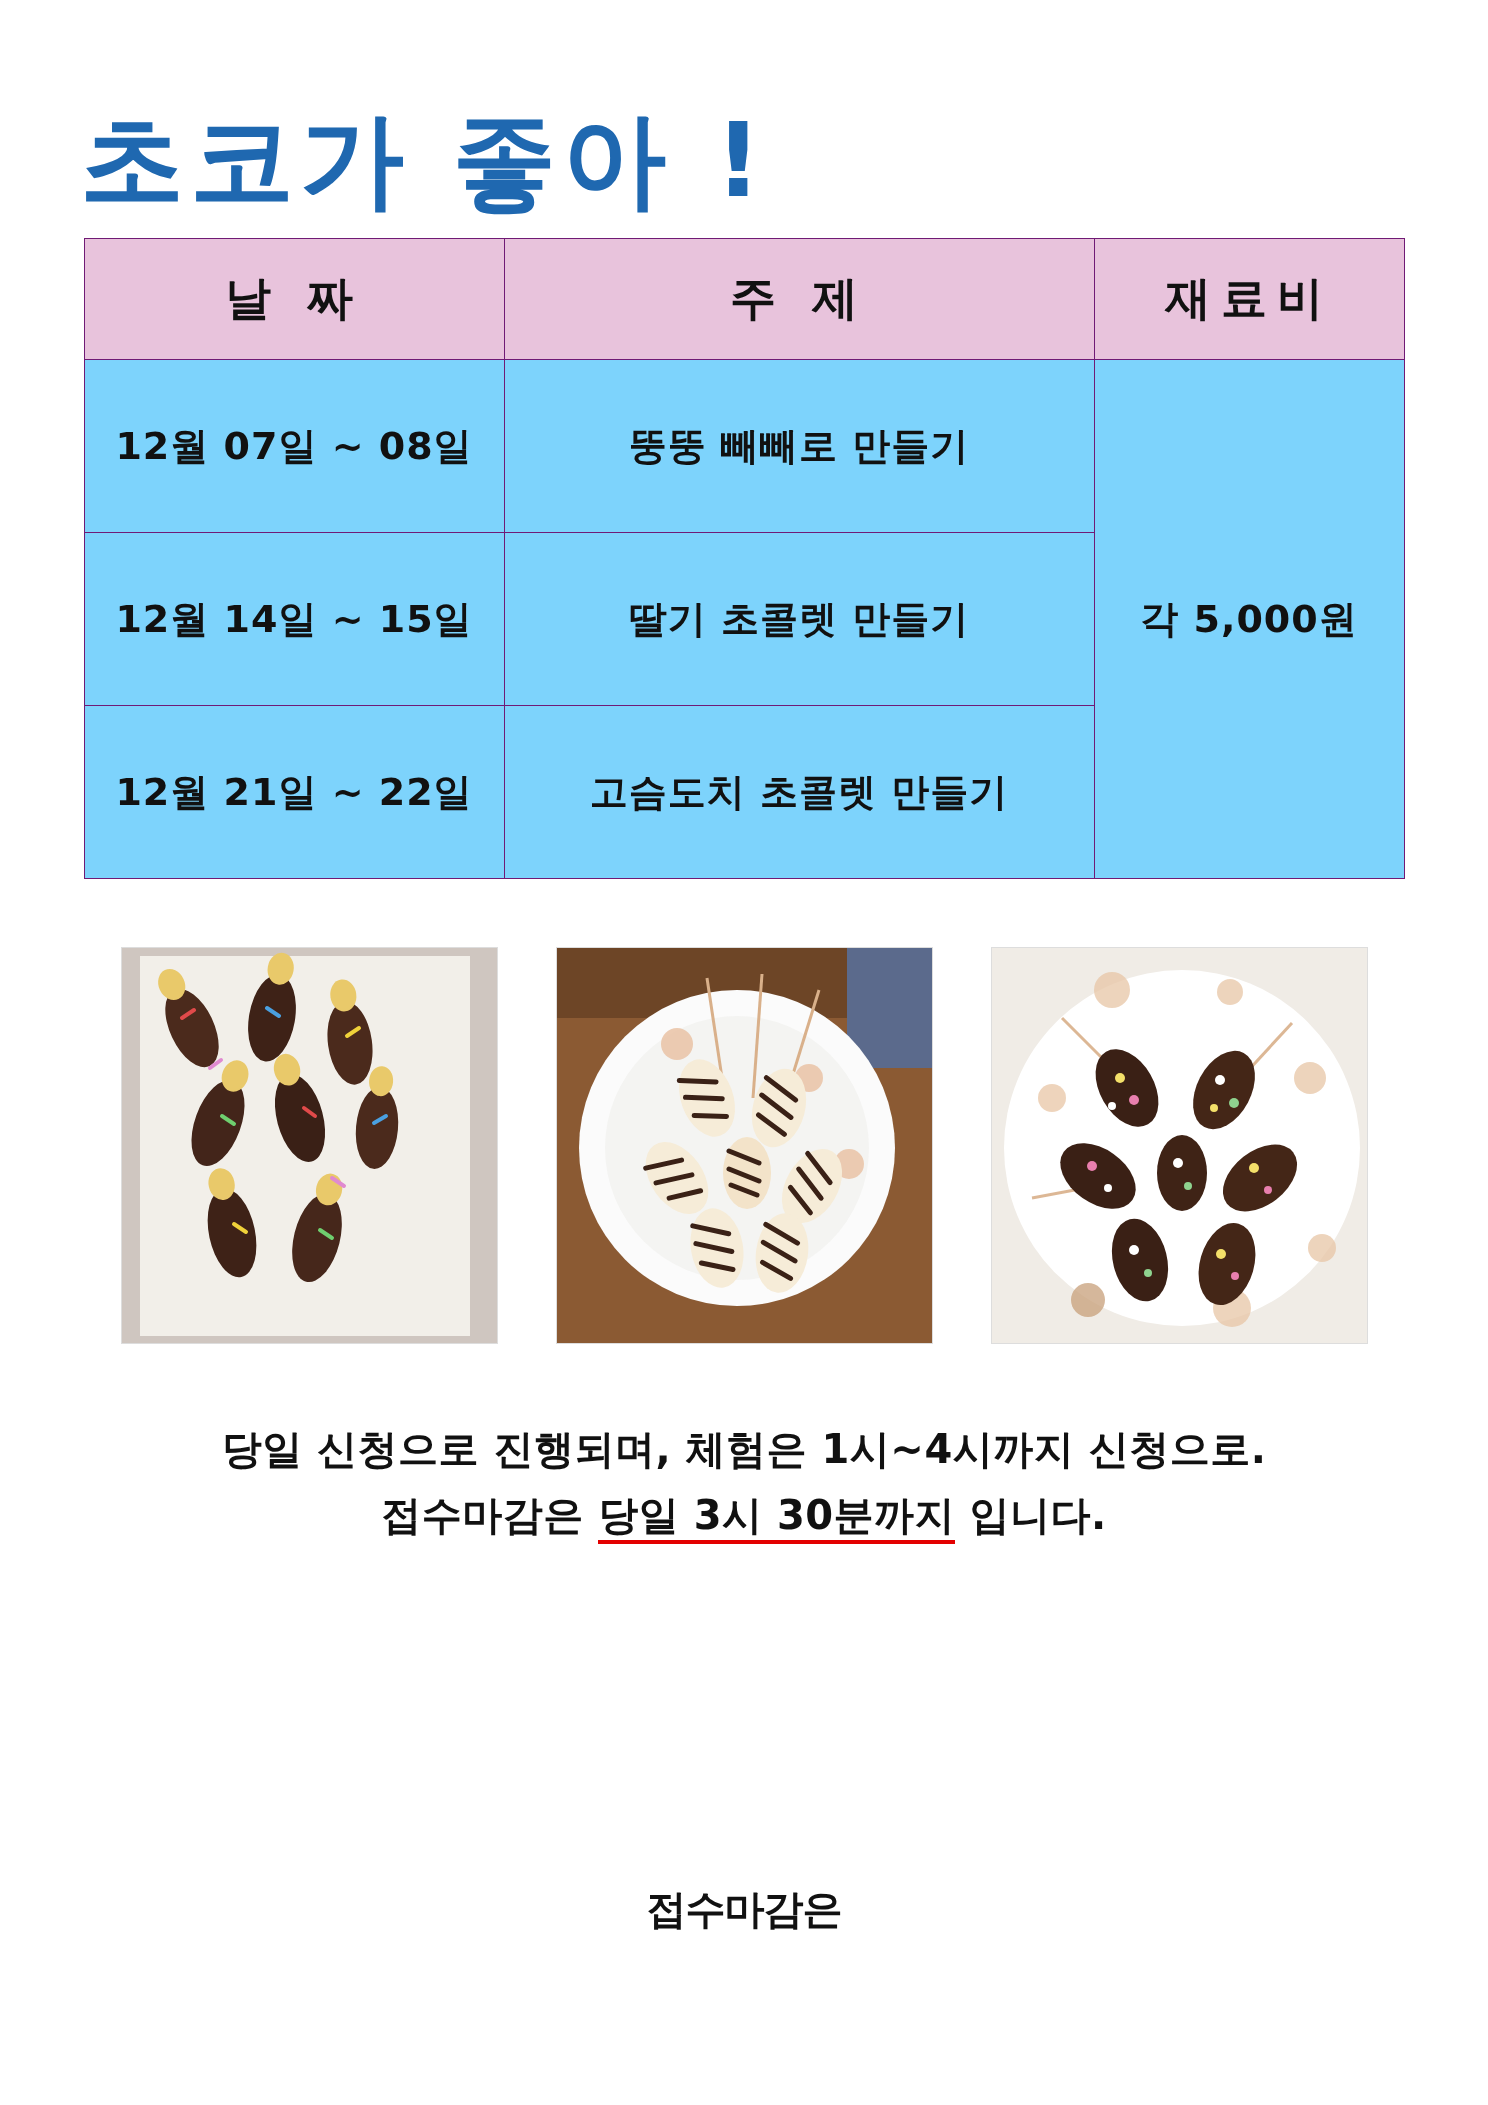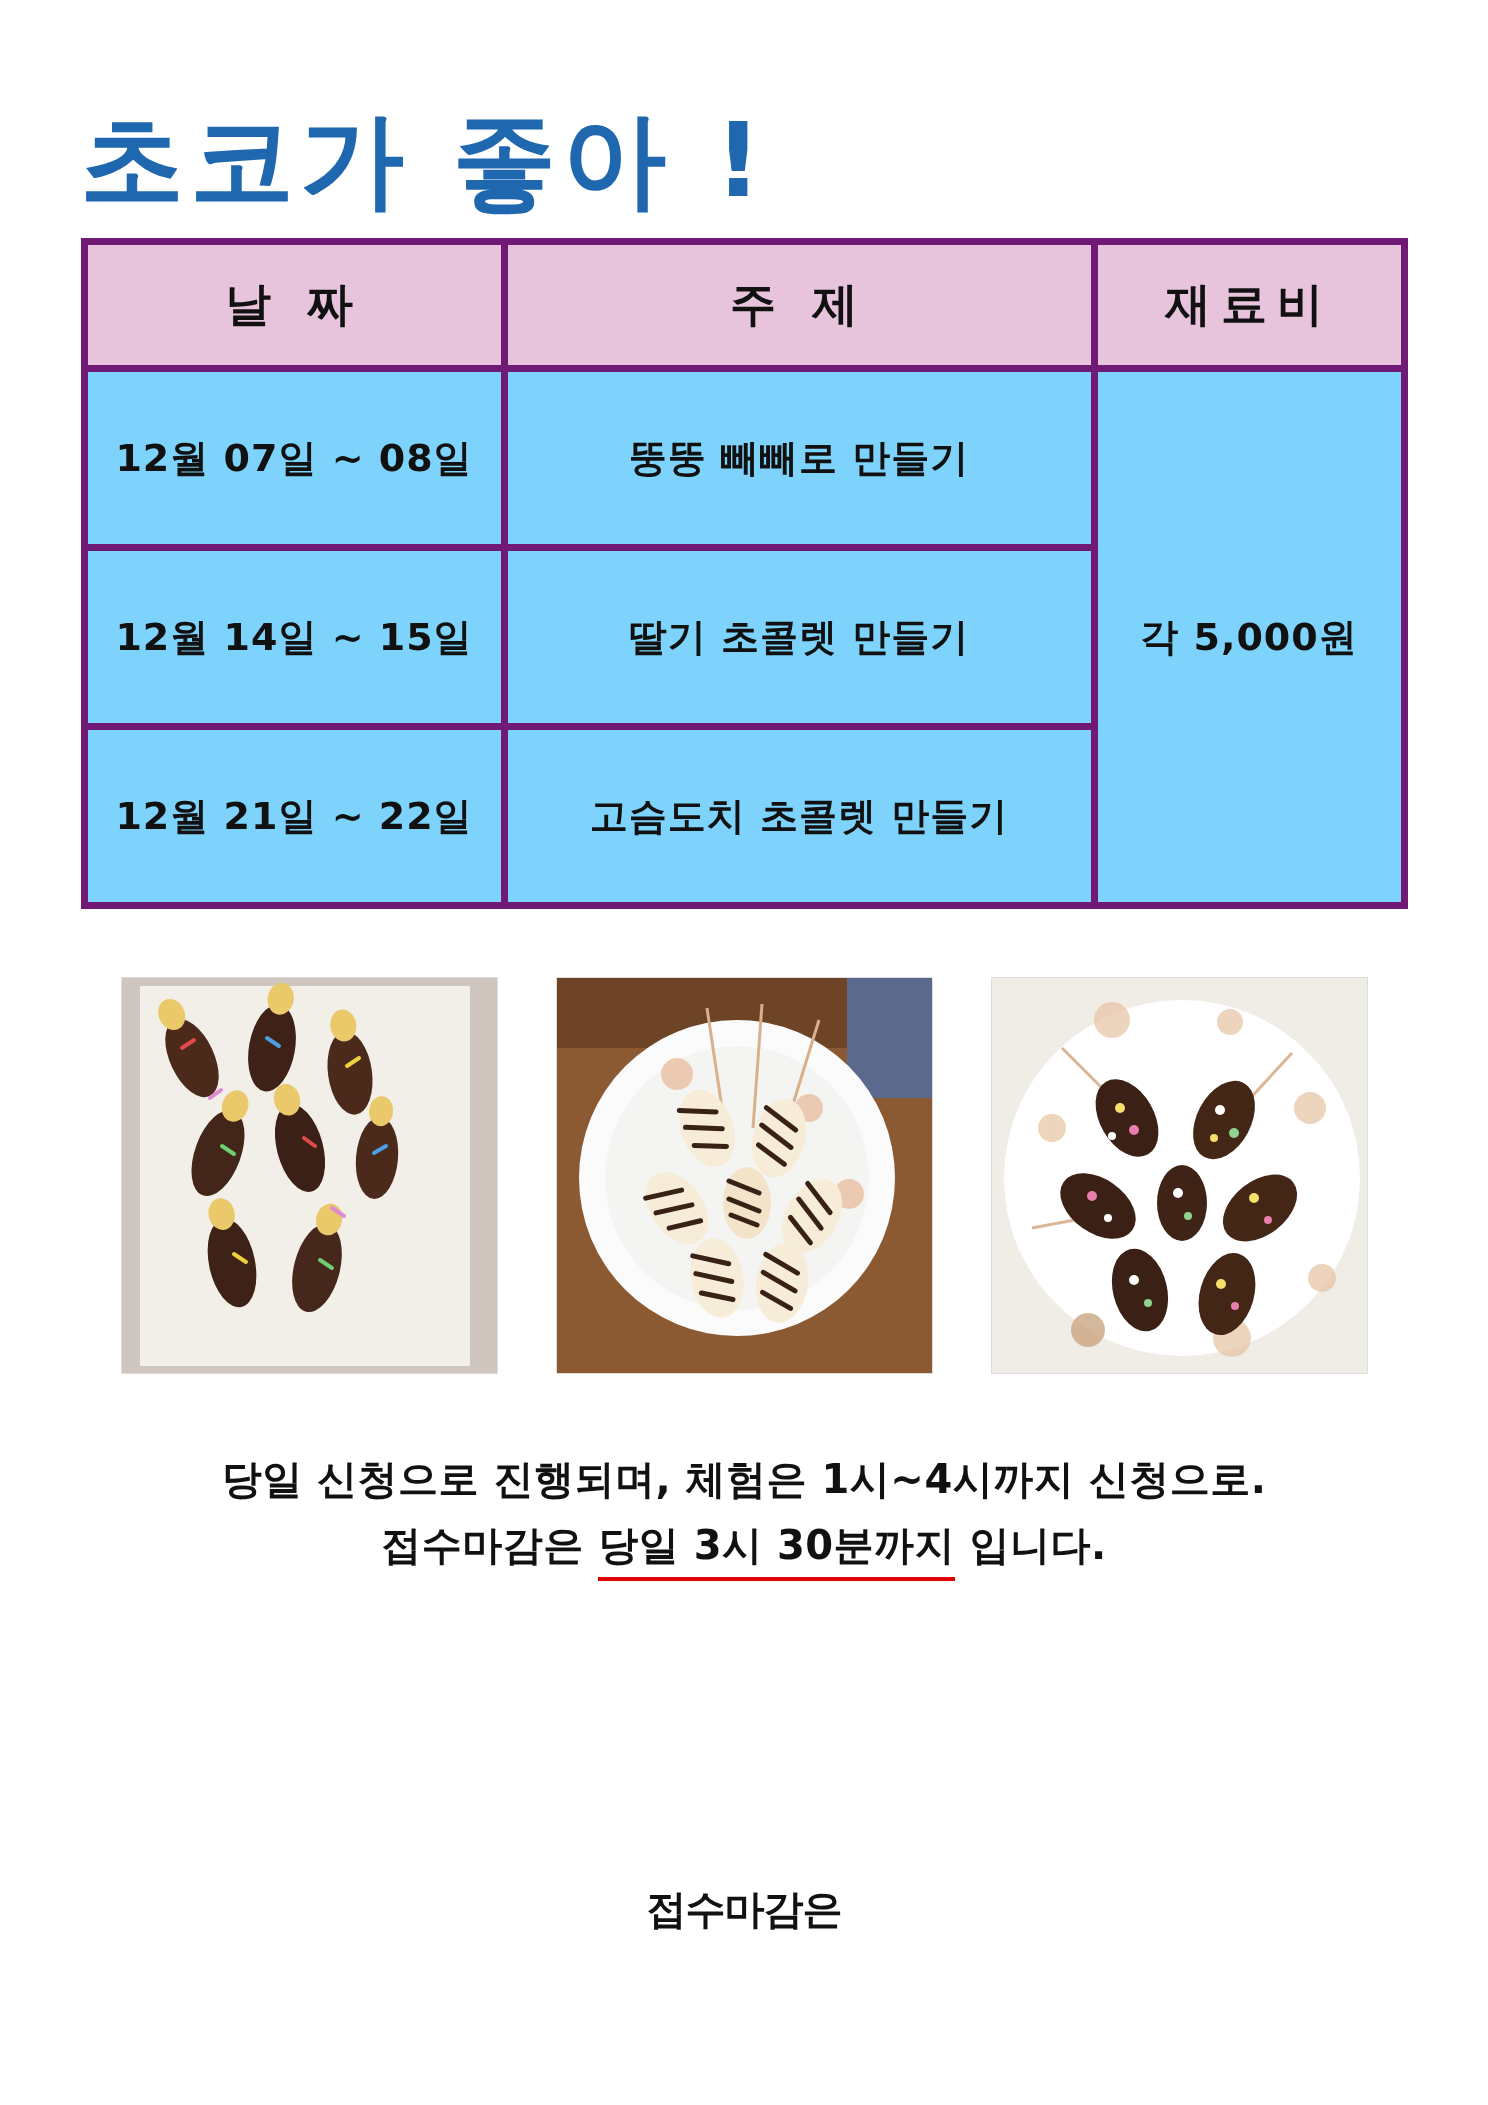--- a/index.html
+++ b/index.html
@@ -40,21 +40,21 @@
     padding-right: 10px;
     letter-spacing: 1px;
   }
   table.schedule {
     width: 1320px;
     margin: 26px auto 0 auto;
     border-collapse: collapse;
     table-layout: fixed;
   }
   table.schedule th, table.schedule td {
-    border: 7px solid #701a75;
+    border: 1px solid #701a75;
     text-align: center;
     vertical-align: middle;
   }
   table.schedule th {
     background: #e8c3dc;
     font-size: 46px;
     font-weight: bold;
     height: 118px;
     letter-spacing: 10px;
     color: #111;
@@ -92,21 +92,21 @@
     margin-top: 72px;
     text-align: center;
     font-size: 40px;
     font-weight: bold;
     line-height: 1.65;
     letter-spacing: 0.5px;
     color: #111;
   }
   .underline-red {
     border-bottom: 4px solid #e30000;
-    padding-bottom: 9px;
+    padding-bottom: 2px;
   }
   .footer {
     position: absolute;
     left: 0;
     right: 0;
     bottom: 168px;
     text-align: center;
     font-size: 40px;
     font-weight: bold;
     color: #111;

